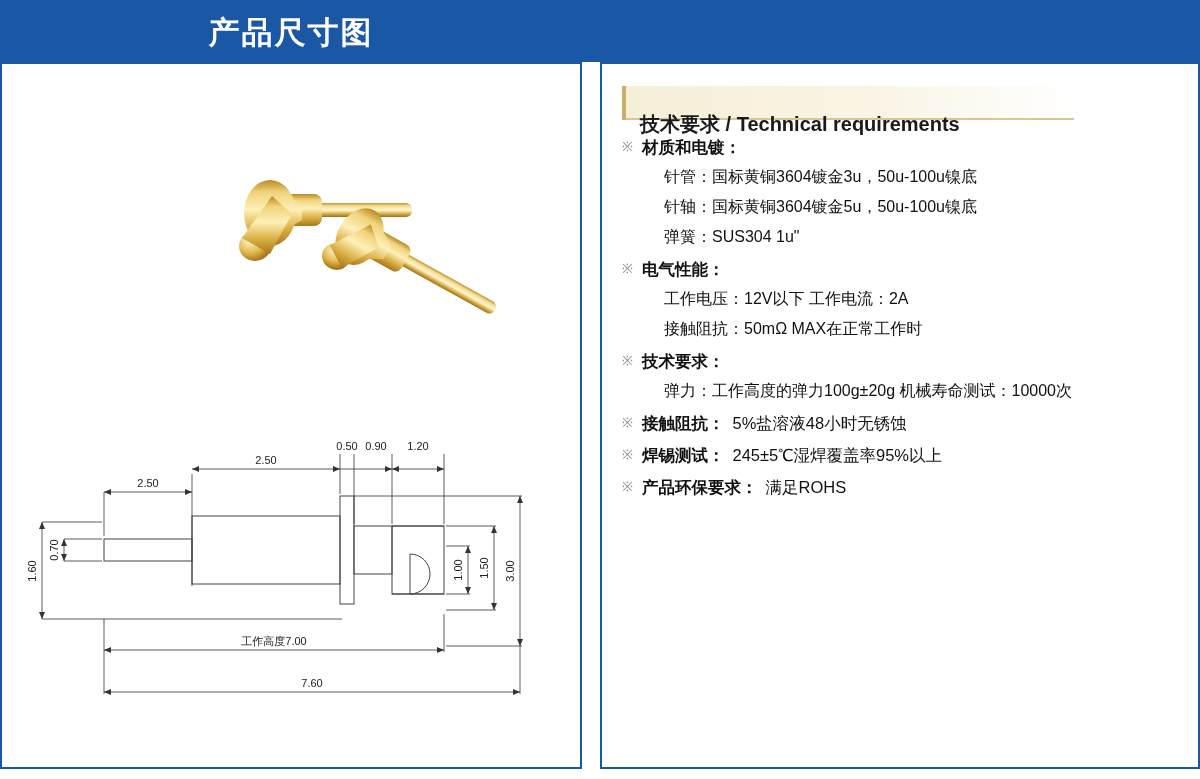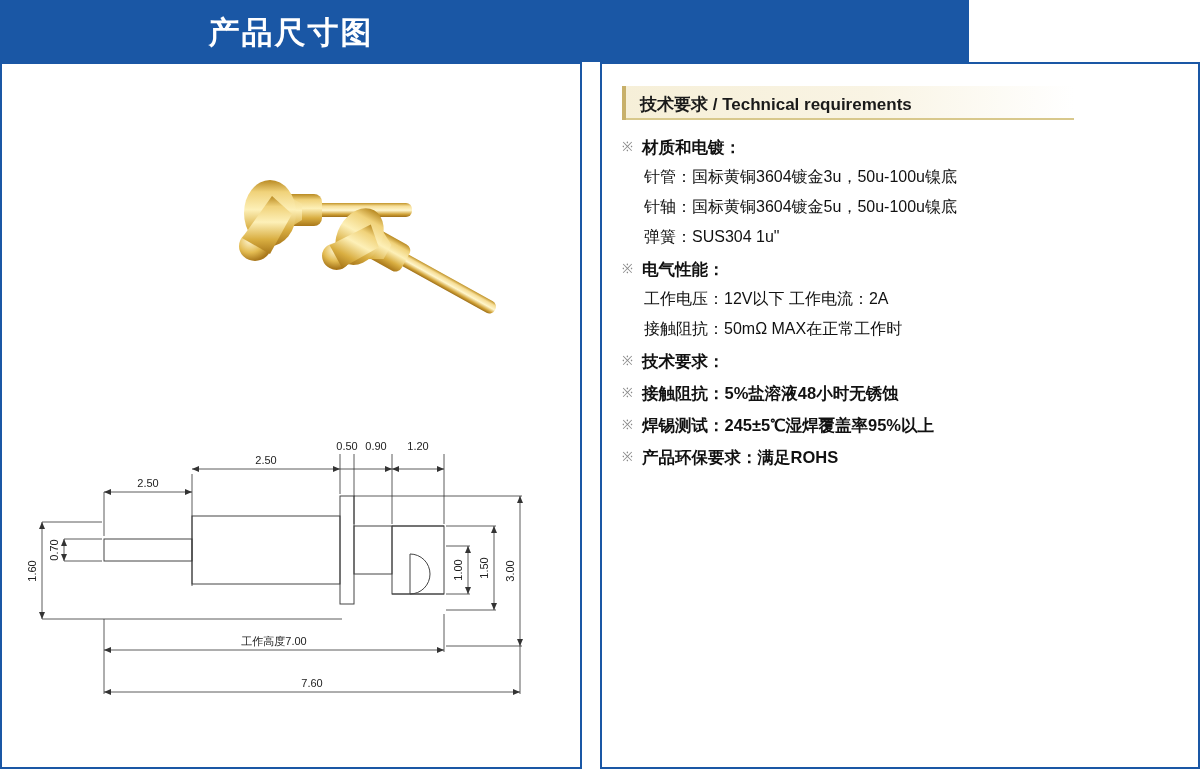--- a/index.html
+++ b/index.html
@@ -16,21 +16,21 @@
   .page {
     position: relative;
     width: 1200px;
     height: 779px;
   }
   
   .header-row {
     position: absolute;
     left: 0;
     top: 0;
-    width: 969px;
+    width: 1200px;
     height: 62px;
     background: #1a57a5;
   }
   .header-title {
     position: absolute;
     top: 12px;
     font-size: 31px;
     font-weight: bold;
     color: #ffffff;
     letter-spacing: 2px;
@@ -73,22 +73,22 @@
     position: absolute;
     left: 0;
     top: 0;
     width: 4px;
     height: 34px;
     background: #c8b06a;
   }
   .tech-banner-text {
     position: absolute;
     left: 18px;
-    top: 7px;
-    font-size: 17px;
+    top: 25px;
+    font-size: 20px;
     font-weight: bold;
     color: #1a1a1a;
     white-space: nowrap;
   }
 
   .spec-list {
     position: absolute;
     left: 20px;
     top: 68px;
     width: 560px;
@@ -105,29 +105,30 @@
   }
   .spec-marker {
     width: 20px;
     flex: 0 0 20px;
     color: #8a8a8a;
     font-size: 13px;
     font-weight: normal;
     line-height: 30px;
   }
   .spec-sub {
-    margin-left: 22px;
+    margin-left: 42px;
     font-size: 16px;
     color: #111111;
     line-height: 30px;
     white-space: nowrap;
     font-weight: normal;
   }
   .spec-head .spec-inline {
-    font-weight: bold;
+    font-weight: normal;
+    margin-left: 8px;
   }
 
   
   .photo-area {
     position: absolute;
     left: 0;
     top: 0;
     width: 578px;
     height: 350px;
   }
@@ -338,20 +339,21 @@
         </div>
         <div class="spec-sub">工作电压：12V以下   工作电流：2A</div>
         <div class="spec-sub">接触阻抗：50mΩ MAX在正常工作时</div>
       </div>
 
       <div class="spec-block">
         <div class="spec-head">
           <span class="spec-marker">※</span>
           <span>技术要求：</span>
         </div>
+        <div class="spec-sub">弹力：工作高度的弹力100g±20g   机械寿命测试：10000次</div>
       </div>
 
       <div class="spec-block">
         <div class="spec-head">
           <span class="spec-marker">※</span>
           <span>接触阻抗：</span>
           <span class="spec-inline">5%盐溶液48小时无锈蚀</span>
         </div>
       </div>
 

